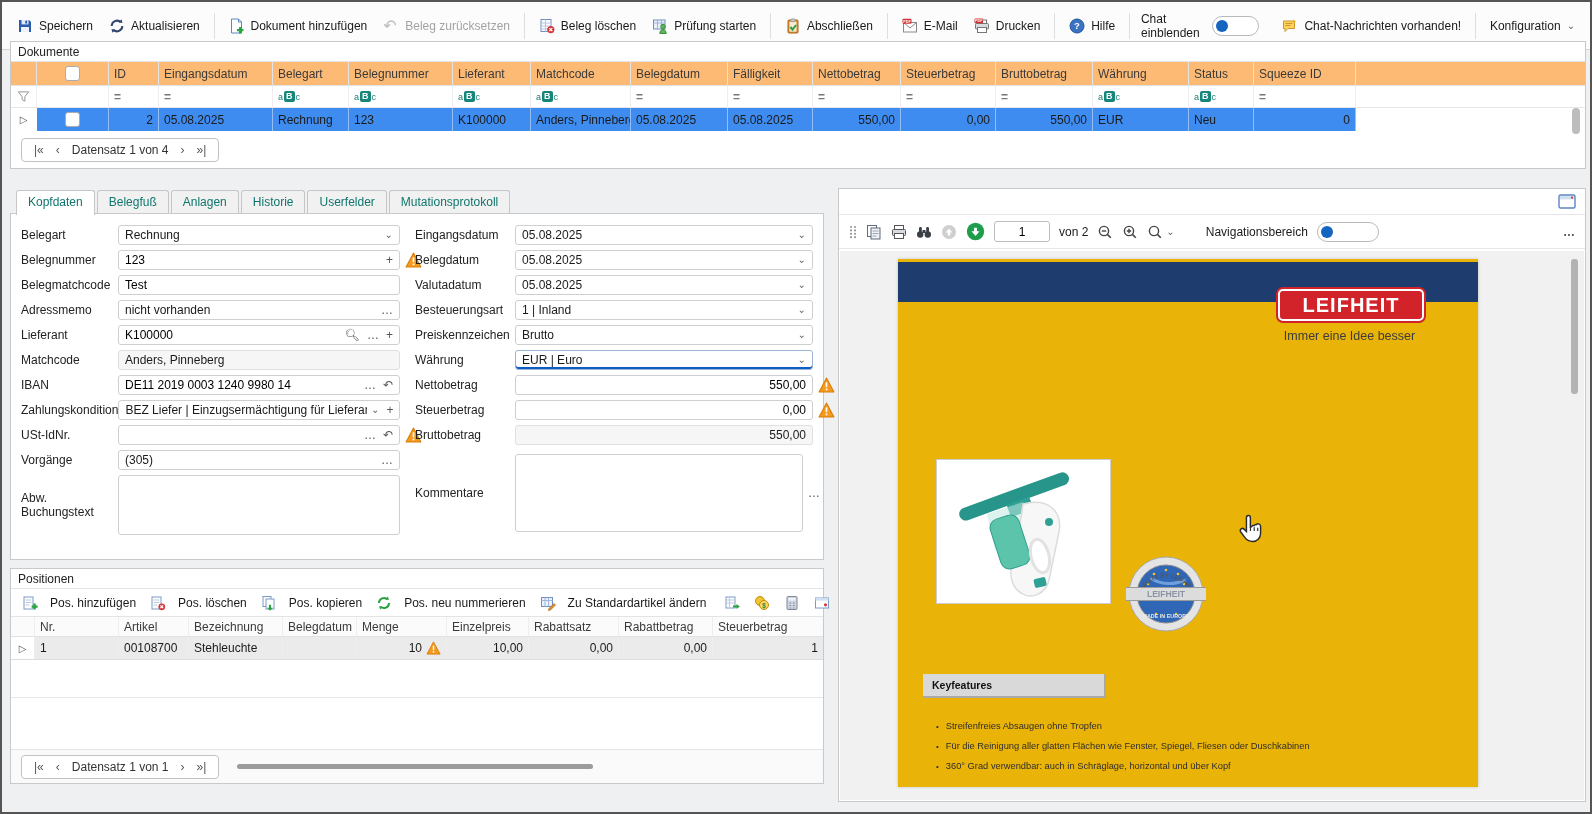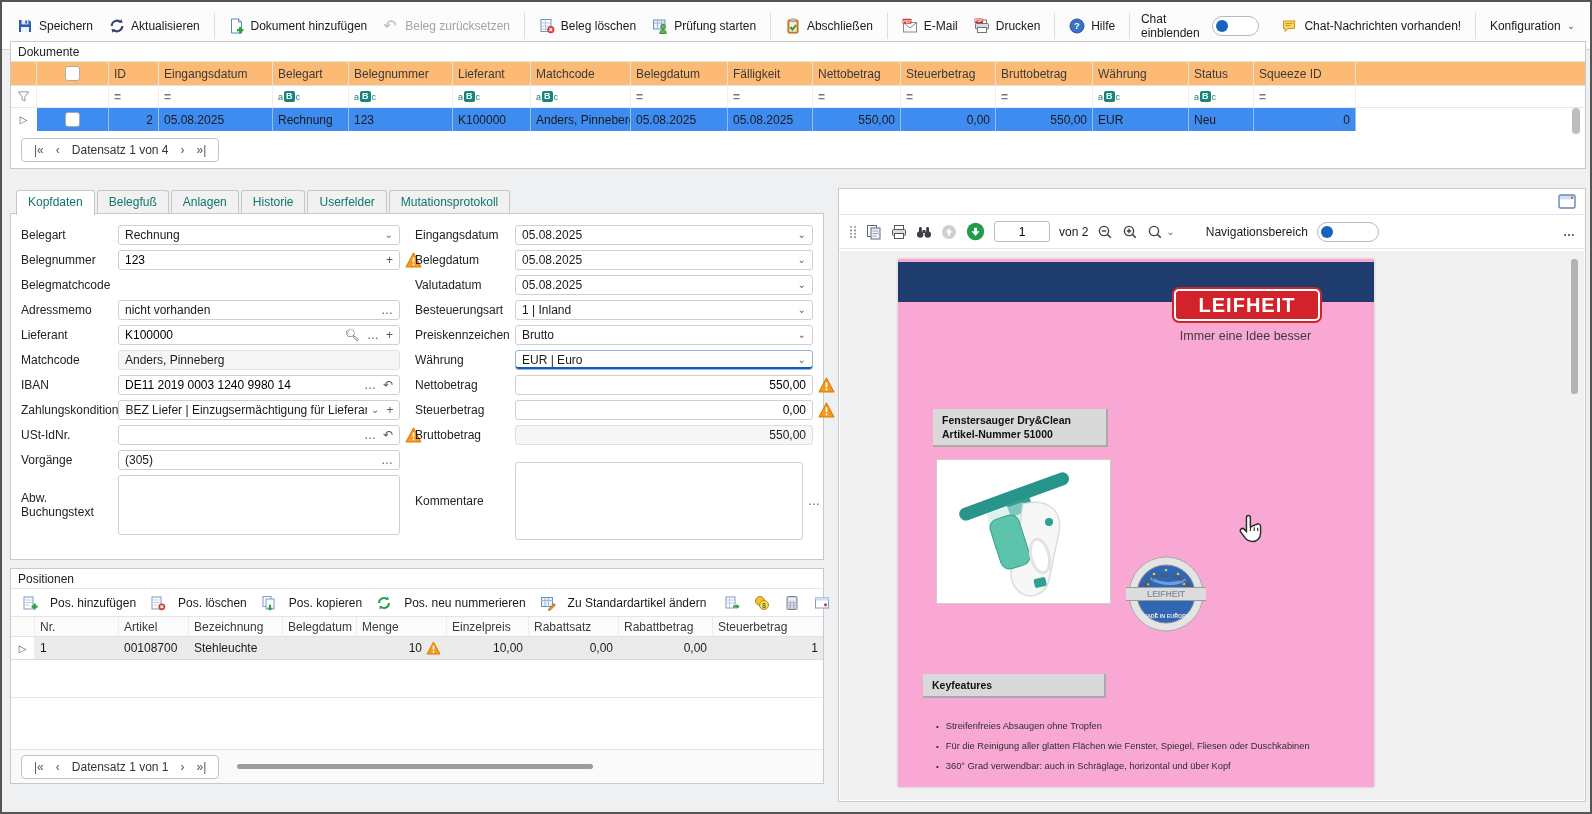--- a/index.html
+++ b/index.html
@@ -83,21 +83,21 @@
   .pos-pager{position:absolute;left:0;right:0;bottom:0;height:34px;background:#fafafa;
              border-top:1px solid #e4e4e4;display:flex;align-items:center;padding:0 10px;gap:18px}
   .hthumb{width:356px;height:5px;border-radius:3px;background:#9c9c9c}
   
   .prev-panel{left:836px;top:186px;width:748px;height:614px}
   .minibar{height:26px;border-bottom:1px solid #e6e6e6;display:flex;align-items:center;justify-content:flex-end;padding:0 9px}
   .pvtb{height:34px;display:flex;align-items:center;gap:9px;padding:0 10px;border-bottom:1px solid #e6e6e6}
   .pvbtn{display:flex;align-items:center;gap:3px;cursor:default}
   .pageinp{width:56px;height:21px;border:1px solid #bdbdbd;border-radius:3px;text-align:center;font:inherit}
   .pdfarea{position:absolute;left:1px;right:1px;top:62px;bottom:1px;background:#f1f1f1;overflow:hidden}
-  .page{position:absolute;left:58px;top:8px;width:476px;height:528px;background:#f9a8d4;box-shadow:0 0 3px rgba(0,0,0,.18)}
+  .page{position:absolute;left:58px;top:8px;width:580px;height:528px;background:#eab308;box-shadow:0 0 3px rgba(0,0,0,.18)}
   .navy{position:absolute;left:0;top:3px;width:100%;height:40px;background:#1e3c6e}
   .logo{position:absolute;right:52px;top:28px;width:150px;height:36px;background:#d2232a;border:2px solid #d2232a;
         border-radius:7px;display:flex;align-items:center;justify-content:center}
   .logo .inner{border:2px solid #fff;border-radius:5px;width:100%;height:100%;display:flex;align-items:center;justify-content:center;
         color:#fff;font-weight:bold;font-size:20px;letter-spacing:1px;font-family:"Liberation Sans",sans-serif}
   .tagline{position:absolute;right:46px;top:70px;width:165px;text-align:center;color:#3c3c3c;font-size:12.5px}
   .graybox{position:absolute;background:#d9d9d9;border-right:2px solid #a9a9a9;border-bottom:2px solid #a9a9a9;
            padding:4px 9px;font-weight:bold;font-size:10.5px;line-height:1.35;color:#111}
   .imgframe{position:absolute;left:38px;top:200px;width:175px;height:145px;background:#fff;border:1px solid #ccc}
   .bullets{position:absolute;left:38px;top:462px;display:flex;flex-direction:column;gap:9px;font-size:9.3px;color:#2e2e2e}
@@ -360,20 +360,23 @@
             </span>
           </div>
         <svg class="warnic" viewBox="0 0 16 15">
             <path d="M8 1l7 13H1z" fill="#f59a1c" stroke="#d97d06" stroke-linejoin="round"></path>
             <rect x="7.2" y="5" width="1.6" height="4.6" fill="#fff"></rect>
             <rect x="7.2" y="10.8" width="1.6" height="1.7" fill="#fff"></rect>
           </svg>
         </div>
       <div class="frow">
           <span class="flabel">Belegmatchcode</span>
+        <div class="fctl">
+            <input value="Test" style="">
+          </div>
         </div>
       <div class="frow">
           <span class="flabel">Adressmemo</span>
         <div class="fctl">
             <span class="val">nicht vorhanden</span>
             <span class="tr">
               <span class="ib">…</span>
             </span>
           </div>
         </div>
@@ -508,21 +511,21 @@
             <rect x="7.2" y="5" width="1.6" height="4.6" fill="#fff"></rect>
             <rect x="7.2" y="10.8" width="1.6" height="1.7" fill="#fff"></rect>
           </svg>
         </div>
       <div class="frow">
           <span class="flabel">Bruttobetrag</span>
         <div class="fctl ro r-al">
             <span class="val">550,00</span>
           </div>
         </div>
-      <div class="frow tall" style="margin-top:12px">
+      <div class="frow tall" style="margin-top:4px">
           <span class="flabel">Kommentare</span>
         <textarea class="ftext" value="" style=""></textarea>
         <span class="ib" style="margin-left:5px;color:#555">…</span>
         </div>
     </div>
   </div>
 
   <div class="panel pos-panel">
     <div class="ptitle">Positionen</div>
     <div class="ptb">
@@ -740,24 +743,20 @@
     </div>
 
     <div class="pdfarea">
       <div class="page">
         <div class="navy"></div>
         <div class="logo">
             <div class="inner">LEIFHEIT</div>
           </div>
         <div class="tagline">Immer eine Idee besser</div>
 
-        <div class="graybox" style="left:35px;top:150px;width:175px">
-          <div>Fenstersauger Dry&amp;Clean</div>
-          <div>Artikel-Nummer 51000</div>
-        </div>
 
         <div class="imgframe">
           <svg width="173" height="143" viewBox="0 0 173 143">
             <g transform="rotate(-20 86 55)">
               <rect x="26" y="28" width="116" height="13" rx="6.5" fill="#27958a"></rect>
               <rect x="74" y="40" width="24" height="13" fill="#2fa094"></rect>
             </g>
             <polygon points="50,54 86,42 94,76 58,90" fill="#bfe8dd" opacity="0.55"></polygon>
             <path d="M86 44 C110 38 126 50 122 72 L112 120 C109 134 94 140 84 133 C73 126 71 110 78 98 Z" fill="#f7f7f7" stroke="#dcdcdc" stroke-width="1.5"></path>
             <rect x="58" y="56" width="30" height="52" rx="9" fill="#5cc4aa" stroke="#2f9f8d" transform="rotate(-18 73 82)"></rect>

